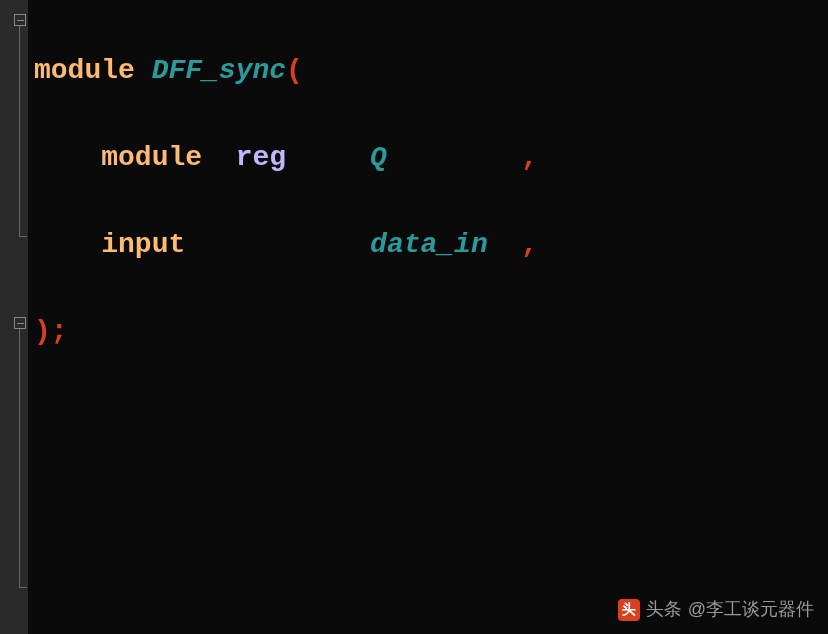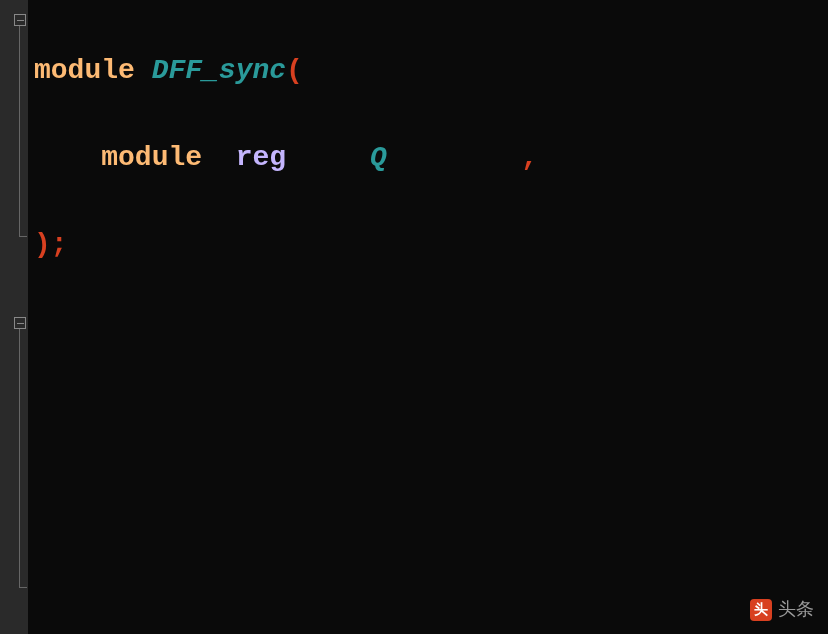--- a/index.html
+++ b/index.html
@@ -100,27 +100,29 @@
   <div class="fold-end" style="top:236px;"></div>
 
   <div class="fold-marker" style="top:317px;"></div>
   <div class="fold-line" style="top:329px; height:258px;"></div>
   <div class="fold-end" style="top:587px;"></div>
 </div>
 
 <div class="code">
 <div><span class="kw-blue">module</span> <span class="ident-teal">DFF_sync</span><span class="punct-red">(</span></div>
 <div>    <span class="kw-blue">module</span>  <span class="kw-red">reg</span>     <span class="ident-teal">Q</span>        <span class="punct-red">,</span></div>
+<div>    <span class="kw-blue">input</span>           <span class="ident-teal">data_in</span>  <span class="punct-red">,</span></div>
 <div><span class="punct-red">)</span><span class="punct-red">;</span></div>
 <div> </div>
 
 
 
 
 
 
 
 </div>
 
 <div class="watermark">
   <span class="wm-icon">头</span>
   <span>头条</span>
+  <span>@李工谈元器件</span>
 </div>
 
 </body></html>

